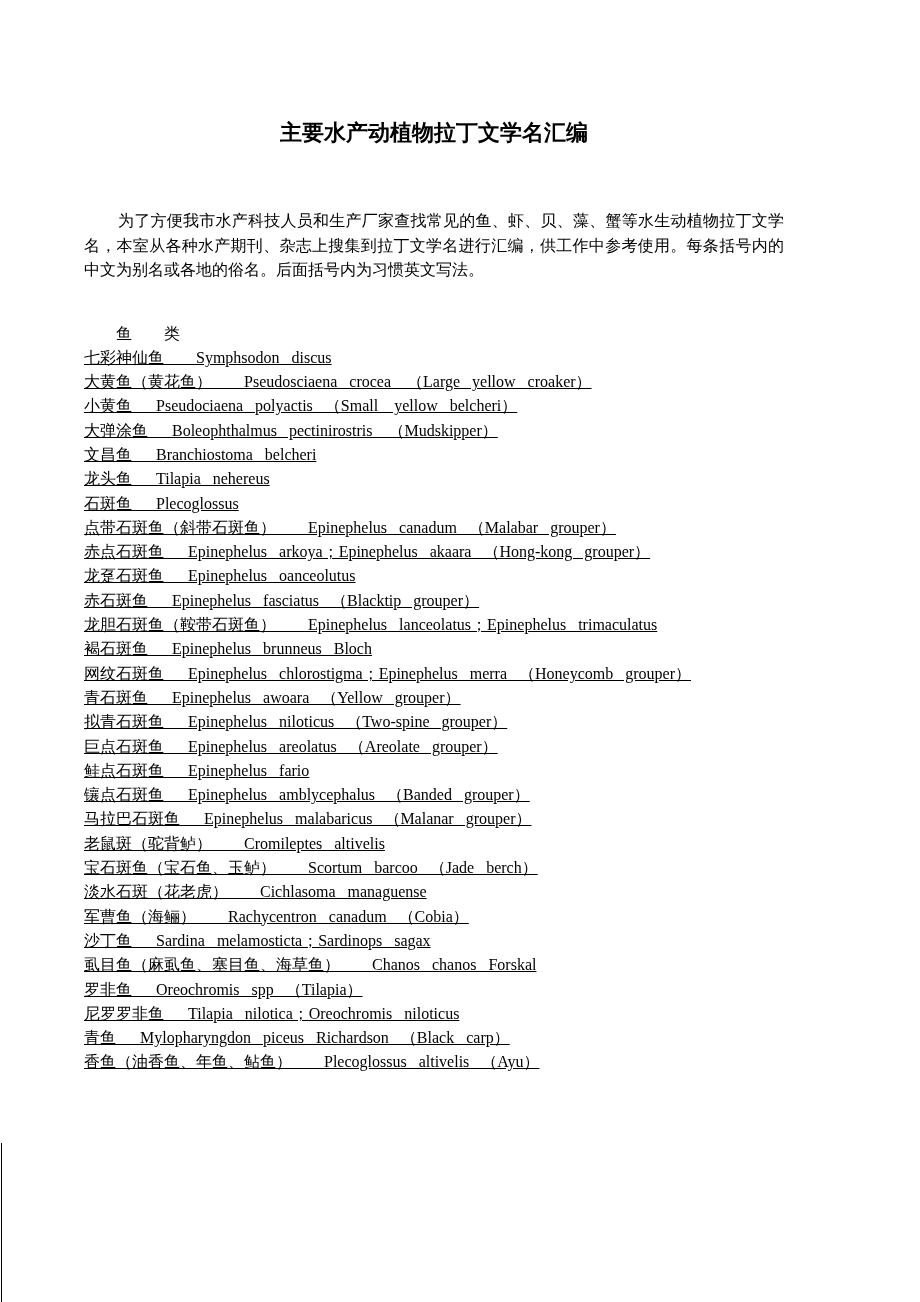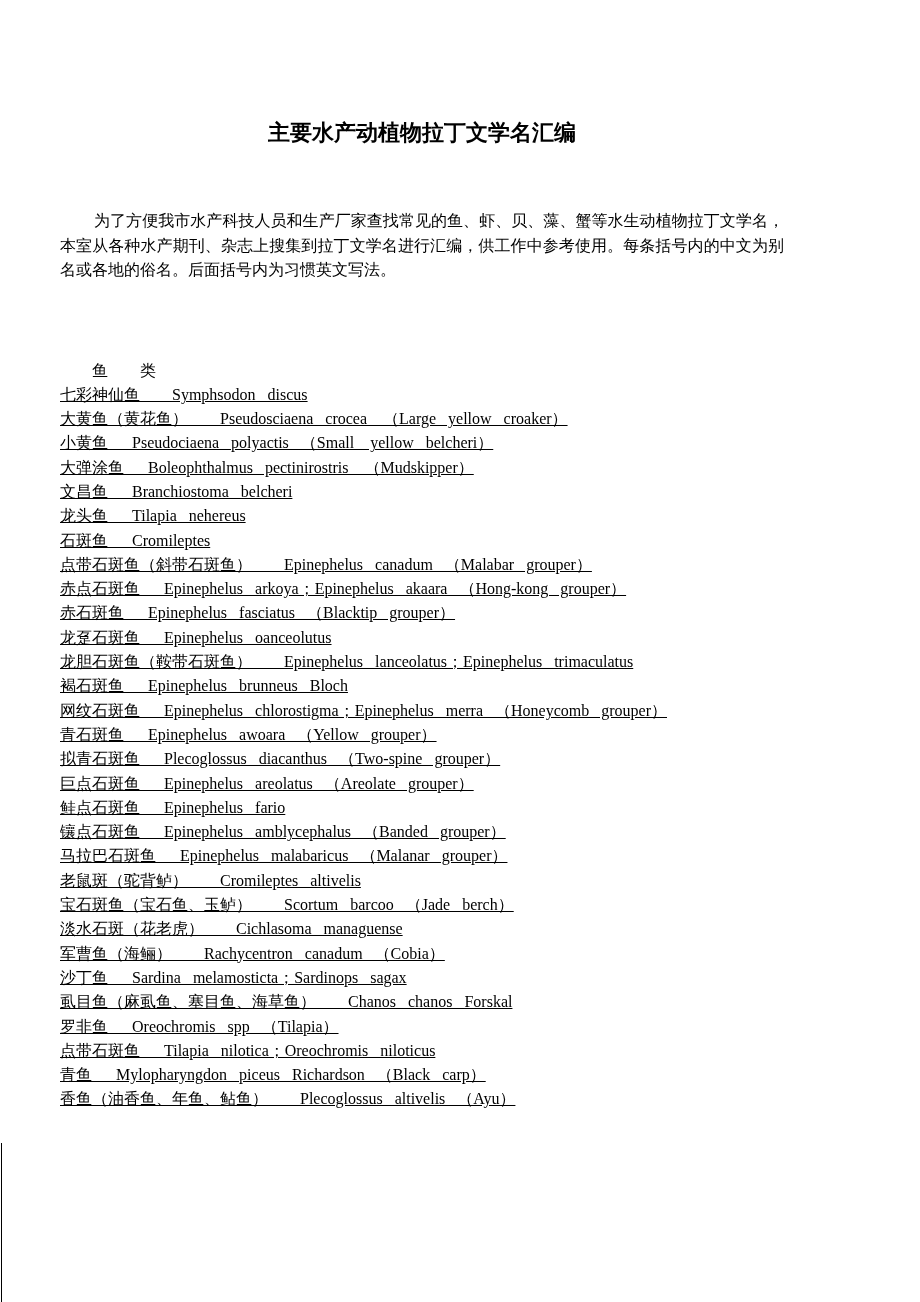--- a/index.html
+++ b/index.html
@@ -12,40 +12,40 @@
     height: 1302px;
     position: relative;
     font-family: "Liberation Serif", "DejaVu Serif", serif;
     color: #000000;
     overflow: hidden;
   }
   .page {
     box-sizing: border-box;
     width: 920px;
     height: 1302px;
-    padding: 118px 136px 0 60px;
+    padding: 118px 136px 0 84px;
     border-radius: 22px;
   }
   .doc-title {
     text-align: center;
     font-size: 22px;
     font-weight: bold;
     line-height: 30px;
     margin: 0;
     white-space: pre-wrap;
   }
   .intro {
     margin: 61px 0 0 0;
     font-size: 16px;
     line-height: 24.5px;
     text-align: justify;
     text-indent: 34px;
   }
   .section-heading {
-    margin-top: 76px;
+    margin-top: 39px;
     padding-left: 32px;
     font-size: 16px;
     line-height: 24.3px;
     white-space: pre-wrap;
   }
   .fish-list {
     margin: 0;
     text-decoration: underline;
   }
   .line {
@@ -76,41 +76,41 @@
 
   <div class="section-heading">鱼        类</div>
 
   <div class="fish-list">
     <div class="line">七彩神仙鱼        Symphsodon   discus</div>
     <div class="line">大黄鱼（黄花鱼）        Pseudosciaena   crocea    （Large   yellow   croaker）</div>
     <div class="line">小黄鱼      Pseudociaena   polyactis   （Small    yellow   belcheri）</div>
     <div class="line">大弹涂鱼      Boleophthalmus   pectinirostris    （Mudskipper）</div>
     <div class="line">文昌鱼      Branchiostoma   belcheri</div>
     <div class="line">龙头鱼      Tilapia   nehereus</div>
-    <div class="line">石斑鱼      Cromileptes</div>
+    <div class="line">石斑鱼      Plecoglossus</div>
     <div class="line">点带石斑鱼（斜带石斑鱼）        Epinephelus   canadum   （Malabar   grouper）</div>
     <div class="line">赤点石斑鱼      Epinephelus   arkoya；Epinephelus   akaara   （Hong-kong   grouper）</div>
+    <div class="line">龙趸石斑鱼      Epinephelus   oanceolutus</div>
     <div class="line">赤石斑鱼      Epinephelus   fasciatus   （Blacktip   grouper）</div>
-    <div class="line">龙趸石斑鱼      Epinephelus   oanceolutus</div>
     <div class="line">龙胆石斑鱼（鞍带石斑鱼）        Epinephelus   lanceolatus；Epinephelus   trimaculatus</div>
     <div class="line">褐石斑鱼      Epinephelus   brunneus   Bloch</div>
     <div class="line">网纹石斑鱼      Epinephelus   chlorostigma；Epinephelus   merra   （Honeycomb   grouper）</div>
     <div class="line">青石斑鱼      Epinephelus   awoara   （Yellow   grouper）</div>
-    <div class="line">拟青石斑鱼      Plecoglossus   diacanthus   （Two-spine   grouper）</div>
+    <div class="line">拟青石斑鱼      Epinephelus   niloticus   （Two-spine   grouper）</div>
     <div class="line">巨点石斑鱼      Epinephelus   areolatus   （Areolate   grouper）</div>
     <div class="line">鲑点石斑鱼      Epinephelus   fario</div>
     <div class="line">镶点石斑鱼      Epinephelus   amblycephalus   （Banded   grouper）</div>
     <div class="line">马拉巴石斑鱼      Epinephelus   malabaricus   （Malanar   grouper）</div>
     <div class="line">老鼠斑（驼背鲈）        Cromileptes   altivelis</div>
     <div class="line">宝石斑鱼（宝石鱼、玉鲈）        Scortum   barcoo   （Jade   berch）</div>
     <div class="line">淡水石斑（花老虎）        Cichlasoma   managuense</div>
     <div class="line">军曹鱼（海鲡）        Rachycentron   canadum   （Cobia）</div>
     <div class="line">沙丁鱼      Sardina   melamosticta；Sardinops   sagax</div>
     <div class="line">虱目鱼（麻虱鱼、塞目鱼、海草鱼）        Chanos   chanos   Forskal</div>
     <div class="line">罗非鱼      Oreochromis   spp   （Tilapia）</div>
-    <div class="line">点带石斑鱼      Tilapia   nilotica；Oreochromis   niloticus</div>
+    <div class="line">尼罗罗非鱼      Tilapia   nilotica；Oreochromis   niloticus</div>
     <div class="line">青鱼      Mylopharyngdon   piceus   Richardson   （Black   carp）</div>
     <div class="line">香鱼（油香鱼、年鱼、鲇鱼）        Plecoglossus   altivelis   （Ayu）</div>
   </div>
 
 </div>
 
 <div class="edge-line"></div>
 
 </body></html>

